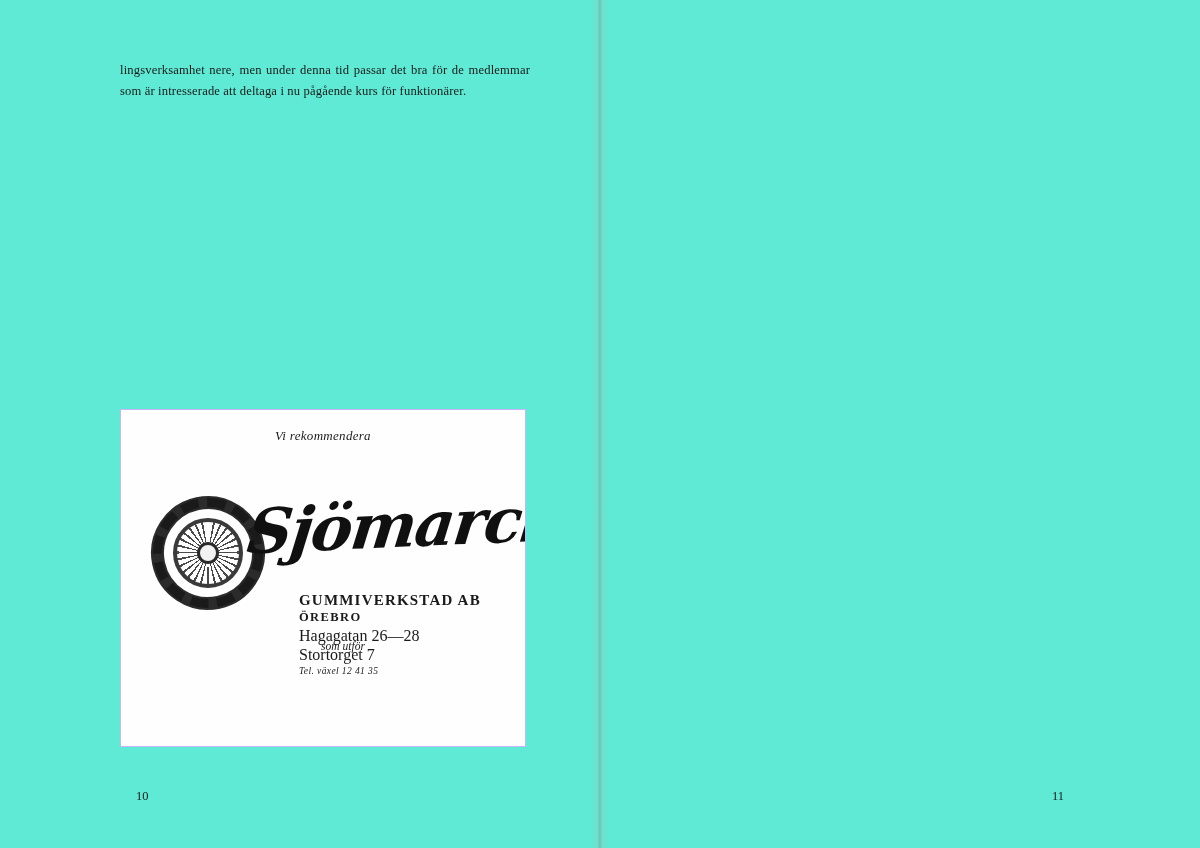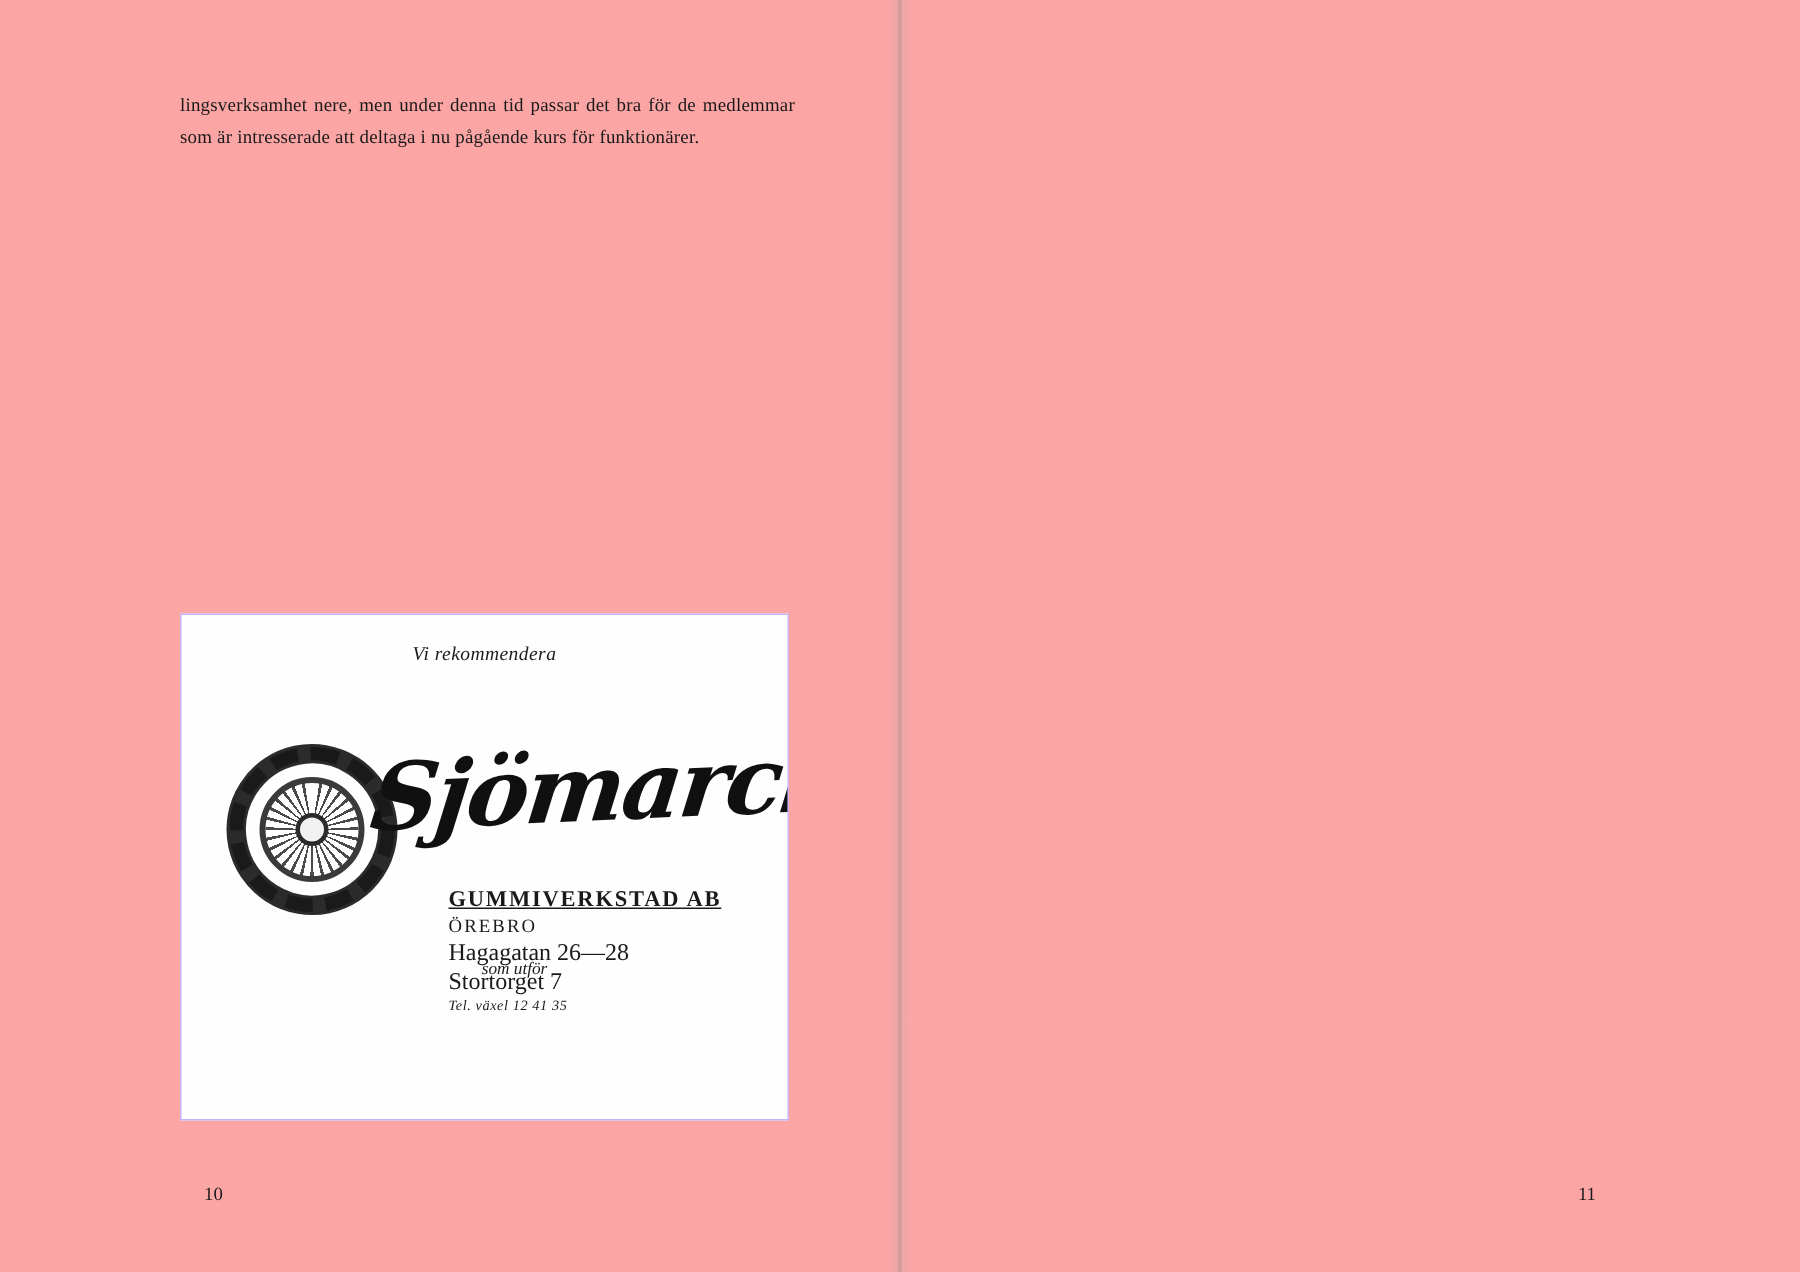--- a/index.html
+++ b/index.html
@@ -14,21 +14,21 @@
     font-family: "Liberation Serif", serif;
     color: #1a1a1a;
     overflow: hidden;
   }
 
   .page {
     position: absolute;
     top: 0;
     width: 600px;
     height: 848px;
-    background: #fca5a5;
+    background: #5eead4;
   }
   .page-left  { left: 0; }
   .page-right { left: 600px; }
 
   
   .spine {
     position: absolute;
     left: 592px;
     top: 0;
     width: 16px;
@@ -154,26 +154,26 @@
     position: absolute;
     left: 178px;
     top: 148px;
     width: 212px;
   }
   .ad-company {
     font-family: "Liberation Serif", serif;
     font-weight: 700;
     font-size: 15px;
     letter-spacing: 1.2px;
-    text-decoration: underline;
   }
   .ad-city {
     font-size: 12.5px;
     letter-spacing: 1.4px;
     margin-top: 1px;
+    font-weight: bold;
   }
   .ad-addr {
     font-size: 16px;
     line-height: 16px;
     margin-top: 3px;
   }
   .ad-tel {
     font-size: 9.5px;
     font-style: italic;
     letter-spacing: .4px;

